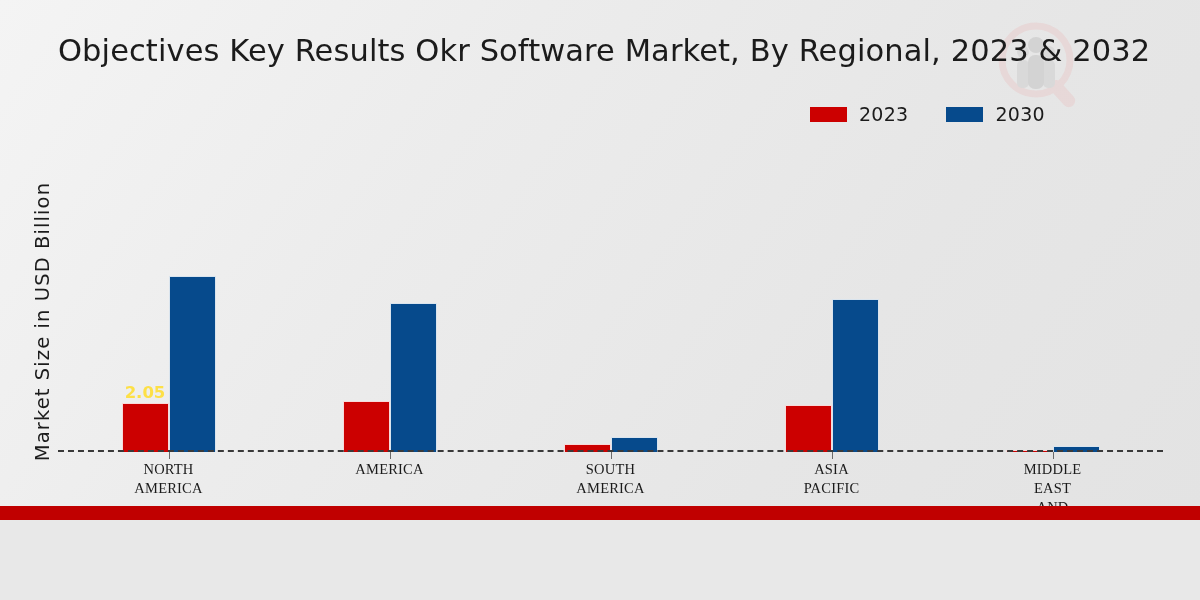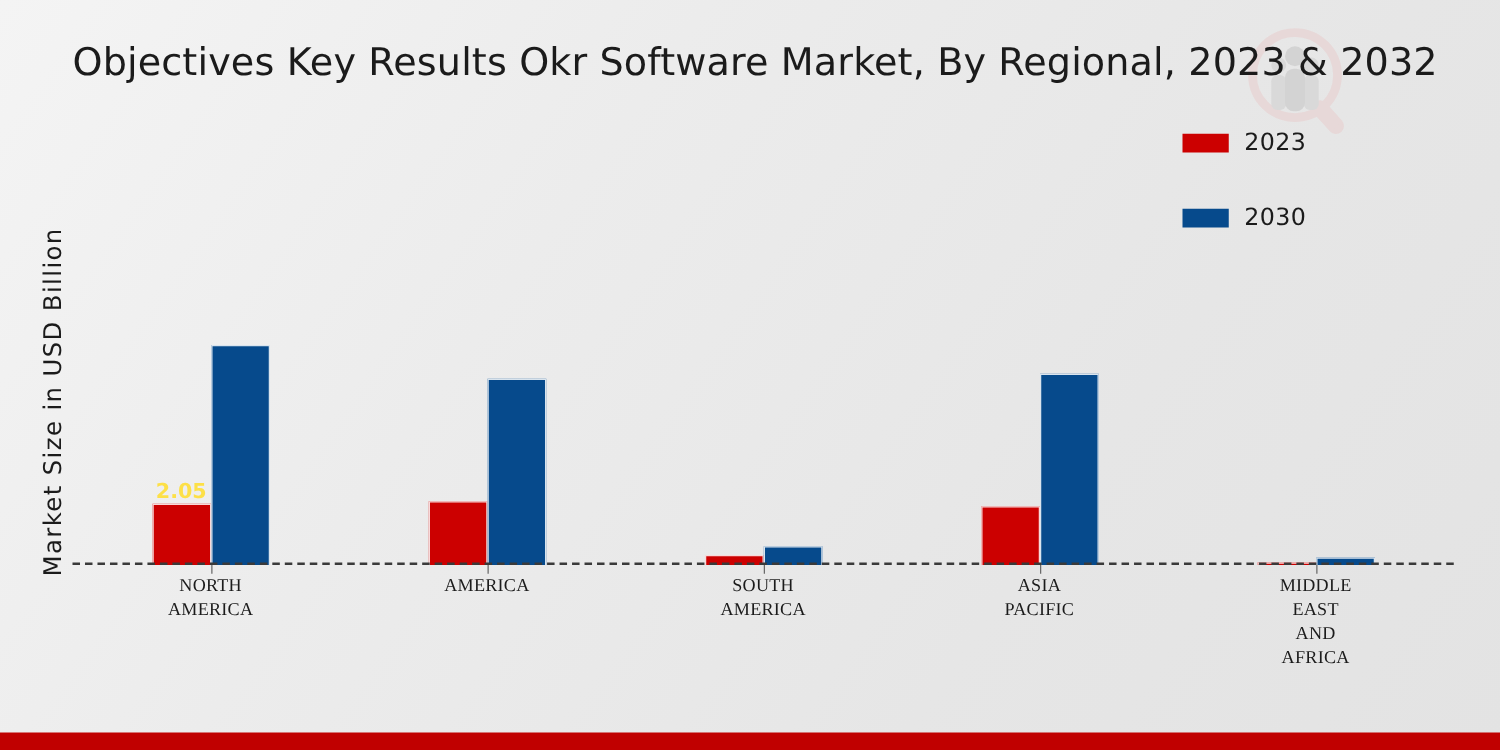--- a/index.html
+++ b/index.html
@@ -10,21 +10,21 @@
     width: 1200px;
     height: 600px;
     overflow: hidden;
     font-family: "DejaVu Sans", sans-serif;
     background: #e8e8e8;
   }
 
   #infographic {
     position: relative;
     width: 1200px;
-    height: 600px;
+    height: 520px;
     background: linear-gradient(125deg, #f4f4f4 0%, #ececec 35%, #e6e6e6 70%, #e3e3e3 100%);
     overflow: hidden;
   }
 
   
   .watermark {
     position: absolute;
     left: 988px;
     top: 14px;
     width: 104px;
@@ -48,21 +48,20 @@
   }
 
   
   .legend {
     position: absolute;
     right: 155px;
     top: 103px;
     display: flex;
     align-items: center;
     gap: 38px;
-    flex-direction: column;
   }
   .legend-item {
     display: flex;
     align-items: center;
     gap: 12px;
   }
   .legend-swatch {
     width: 37px;
     height: 15px;
     display: block;

